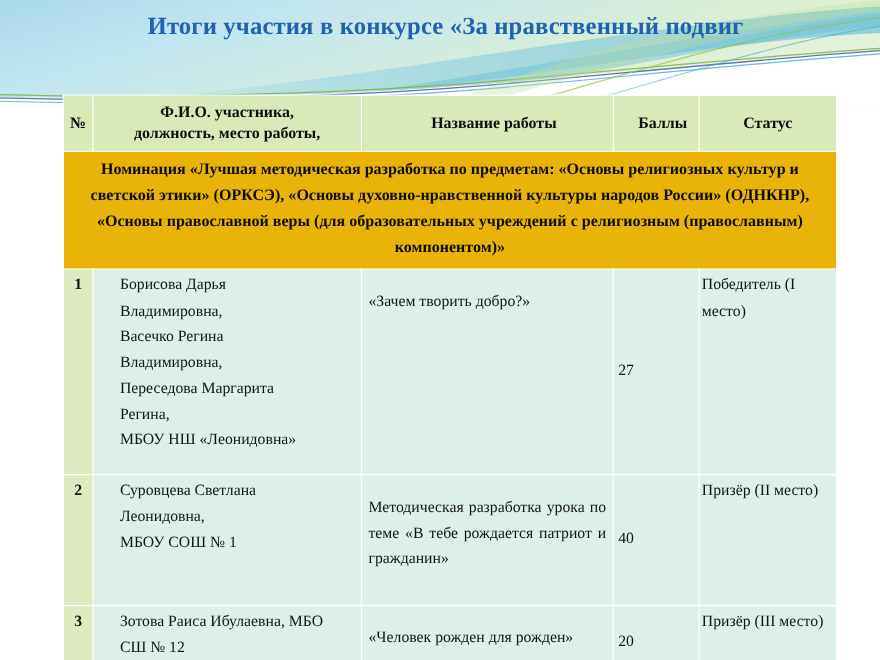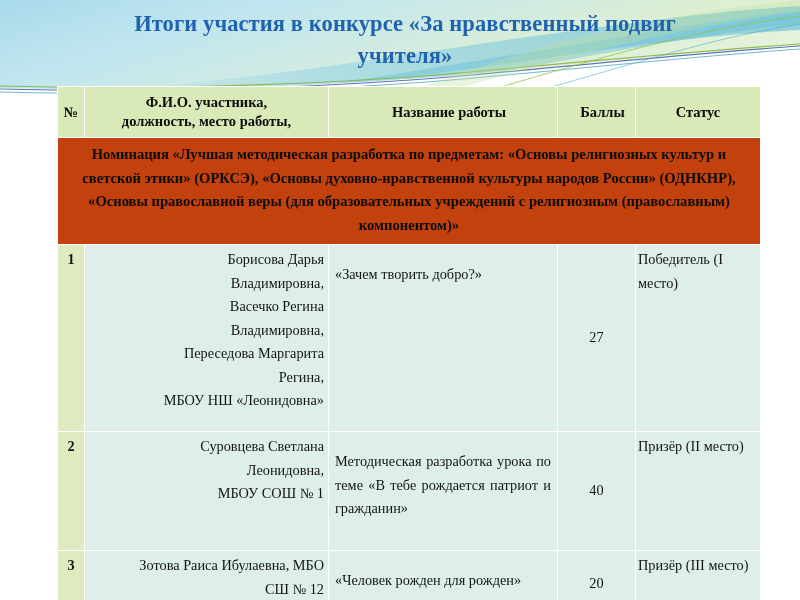--- a/index.html
+++ b/index.html
@@ -94,21 +94,21 @@
     padding: 3px 4px;
   }
   .hdr td.hdr-work,
   .hdr td.hdr-score {
     font-weight: bold;
     padding-left: 16px;
   }
 
   
   .nomination td {
-    background: #c2410c;
+    background: #eab308;
     color: #0d0d0d;
     font-weight: bold;
     font-size: 14.6px;
     line-height: 23.5px;
     text-align: center;
     padding: 5px 10px 7px 10px;
   }
 
   
   .data-row td {
@@ -120,37 +120,36 @@
   .data-row td.cell-num {
     background: #DDEBBE;
     font-weight: bold;
     text-align: center;
     vertical-align: top;
     padding-top: 3px;
     font-size: 14.3px;
   }
   .data-row td.cell-fio {
     vertical-align: top;
-    text-align: right;
+    text-align: left;
     padding-top: 3px;
     padding-left: 24px;
   }
   .data-row td.cell-work {
     vertical-align: top;
     text-align: justify;
     text-align-last: left;
     padding-top: 18px;
     padding-left: 6px;
     padding-right: 6px;
   }
   .data-row td.cell-work.nojustify {
     text-align: left;
   }
   .data-row td.cell-score {
-    text-align: center;
     vertical-align: middle;
   }
   .data-row td.cell-status {
     text-align: left;
     vertical-align: top;
     padding-top: 3px;
     padding-left: 2px;
     padding-right: 2px;
   }
 
@@ -204,21 +203,20 @@
       <path d="M0,92 C150,96 334,91 474,78 C604,66 714,55 800,49" fill="none" stroke="#2E9BBF" stroke-width="1" opacity="0.7"></path>
 
       <path d="M430,96 C560,60 660,30 800,12 L800,0 C640,16 520,48 400,96 Z" fill="#BFE0A0" opacity="0.35"></path>
       <path d="M470,96 C600,58 690,30 800,16" fill="none" stroke="#8CC63F" stroke-width="1.1" opacity="0.7"></path>
       <path d="M520,96 C640,62 720,36 800,24" fill="none" stroke="#3FA9C9" stroke-width="1" opacity="0.55"></path>
     </svg>
   </div>
 
   <div class="title-wrap">
     <div class="title-line">Итоги участия в конкурсе «За нравственный подвиг</div>
-    <div class="title-line second">учителя»</div>
   </div>
 
   <table class="result-table">
     <colgroup>
       <col class="col-num">
       <col class="col-fio">
       <col class="col-work">
       <col class="col-score">
       <col class="col-status">
     </colgroup>

